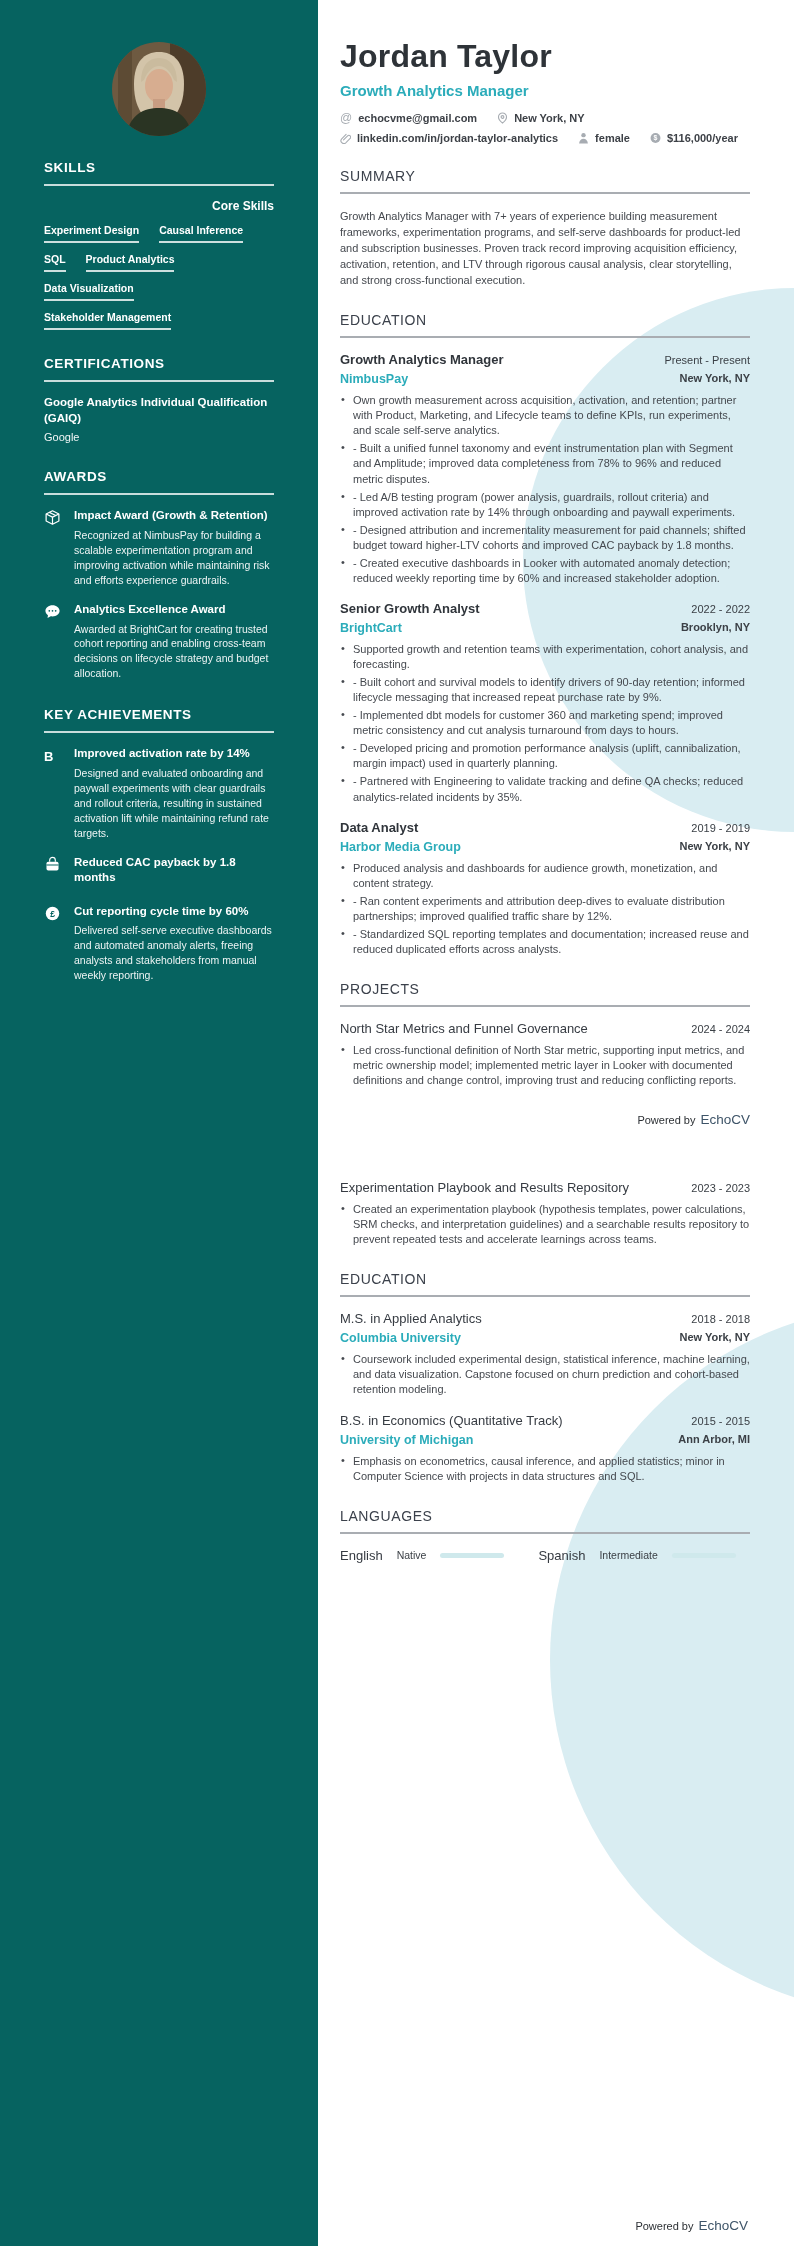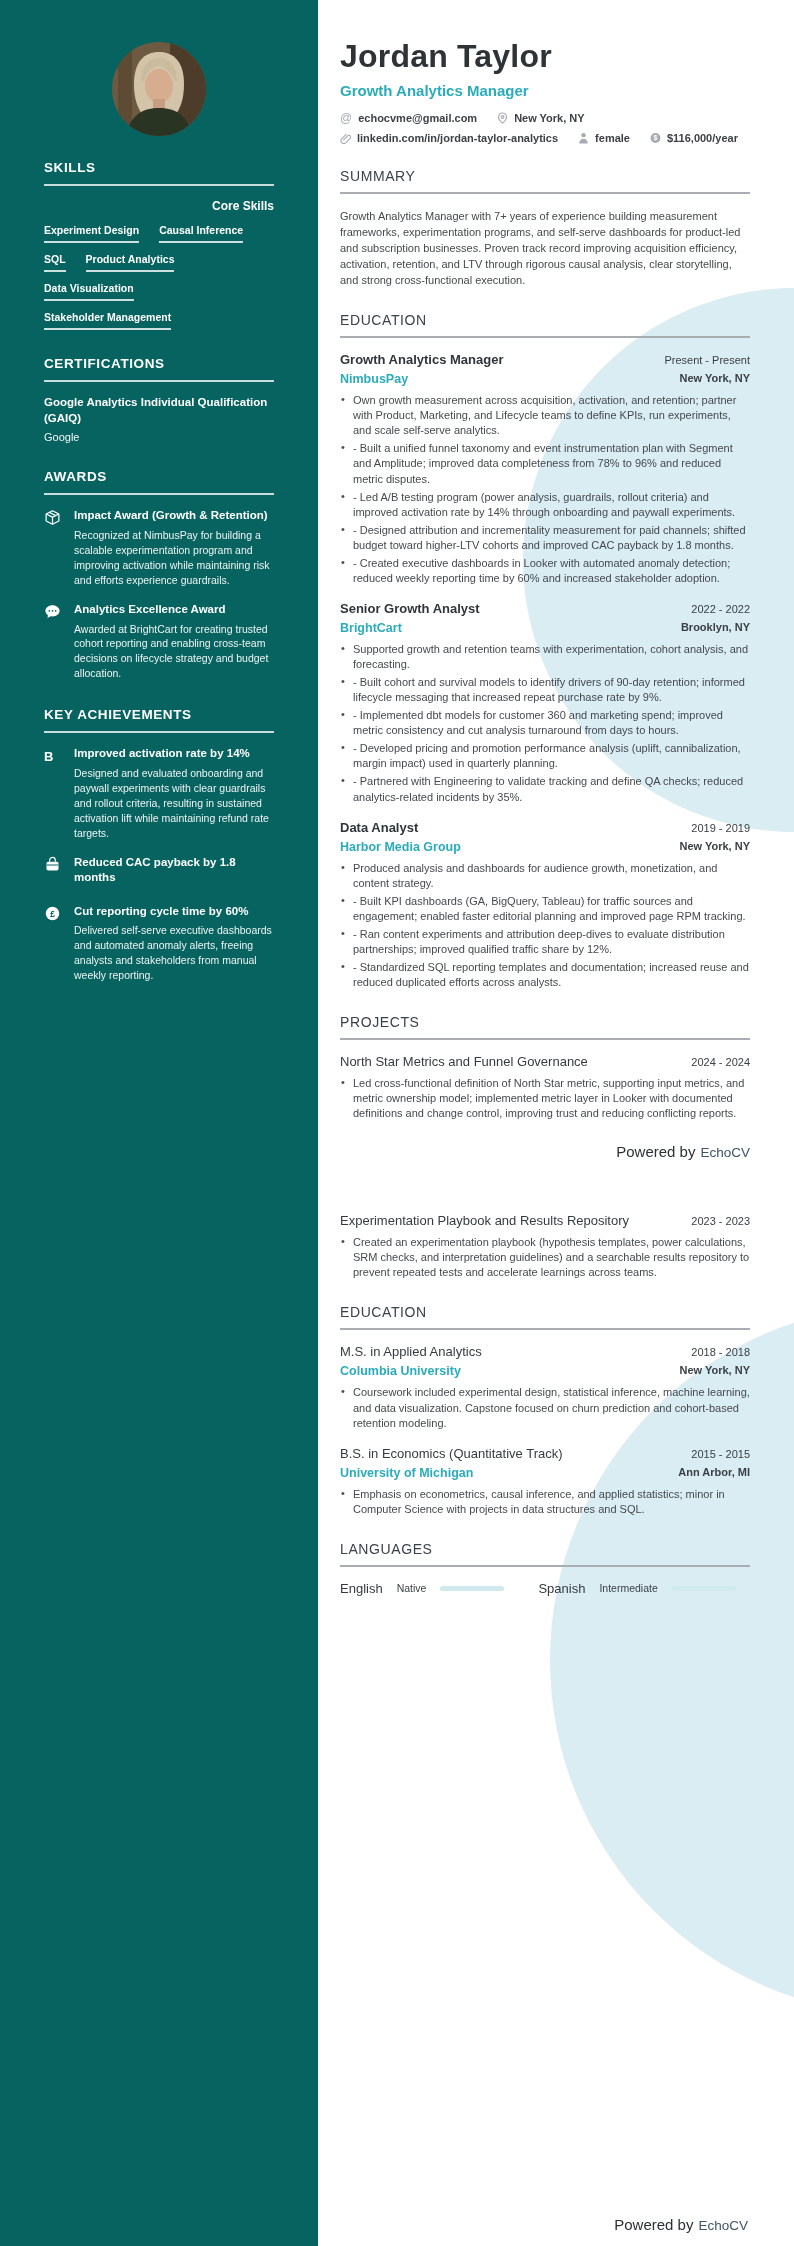--- a/index.html
+++ b/index.html
@@ -57,21 +57,21 @@
   .e-title { font-size:13px; font-weight:700; color:#30353b; }
   .e-title.regular { font-weight:400; color:#363b42; }
   .e-date { font-size:11px; color:#3b4046; white-space:nowrap; padding-left:10px; }
   .e-sub { display:flex; justify-content:space-between; margin-top:5px;font-weight:bold; }
   .e-company { font-size:12.5px; color:var(--accent,#2bacba); }
   .e-loc { font-size:11px; color:#3b4046; }
   ul.bullets { list-style:none; margin-top:7px; }
   .bullets li { position:relative; padding-left:13px; font-size:11px; line-height:1.37; color:#45494f; margin-bottom:3px; }
   .bullets li::before { content:"•"; position:absolute; left:1px; top:-1px; }
   .brand-line { text-align:right; margin-top:22px; }
-  .pw { font-size:15px; color:#2c3034; }
+  .pw { font-size:11px; color:#2c3034; }
   .brand { font-size:13.5px; color:var(--brand,#3e5468); margin-left:5px; }
   .page-gap { height:52px; }
   .lang-row { display:flex; gap:34px; align-items:flex-start; margin-top:2px; }
   .lang { display:flex; align-items:center; gap:14px; }
   .lang-name { font-size:13px; color:#363b42; }
   .lang-level { font-size:10.5px; color:#3b4046; }
   .bar { width:64px; height:5px; border-radius:3px; background:var(--bar_track,#cfe9ec); overflow:hidden; }
   .bar-fill { height:100%; border-radius:3px; background:var(--bar_fill,#2aa7b6); }
   .brand-bottom { position:absolute; right:46px; bottom:12px; z-index:3; }
 </style>
@@ -288,21 +288,20 @@
         <div class="e-head">
           <span class="e-title">Data Analyst</span>
           <span class="e-date">2019 - 2019</span>
         </div>
         <div class="e-sub">
           <span class="e-company">Harbor Media Group</span>
           <span class="e-loc">New York, NY</span>
         </div>
         <ul class="bullets">
           <li>Produced analysis and dashboards for audience growth, monetization, and content strategy.</li>
-          <li>- Built KPI dashboards (GA, BigQuery, Tableau) for traffic sources and engagement; enabled faster editorial planning and improved page RPM tracking.</li>
           <li>- Ran content experiments and attribution deep-dives to evaluate distribution partnerships; improved qualified traffic share by 12%.</li>
           <li>- Standardized SQL reporting templates and documentation; increased reuse and reduced duplicated efforts across analysts.</li>
         </ul>
       </div>
     </section>
 
     <section class="section">
       <h2 class="sec-heading">PROJECTS</h2>
       <div class="sec-rule"></div>
 

